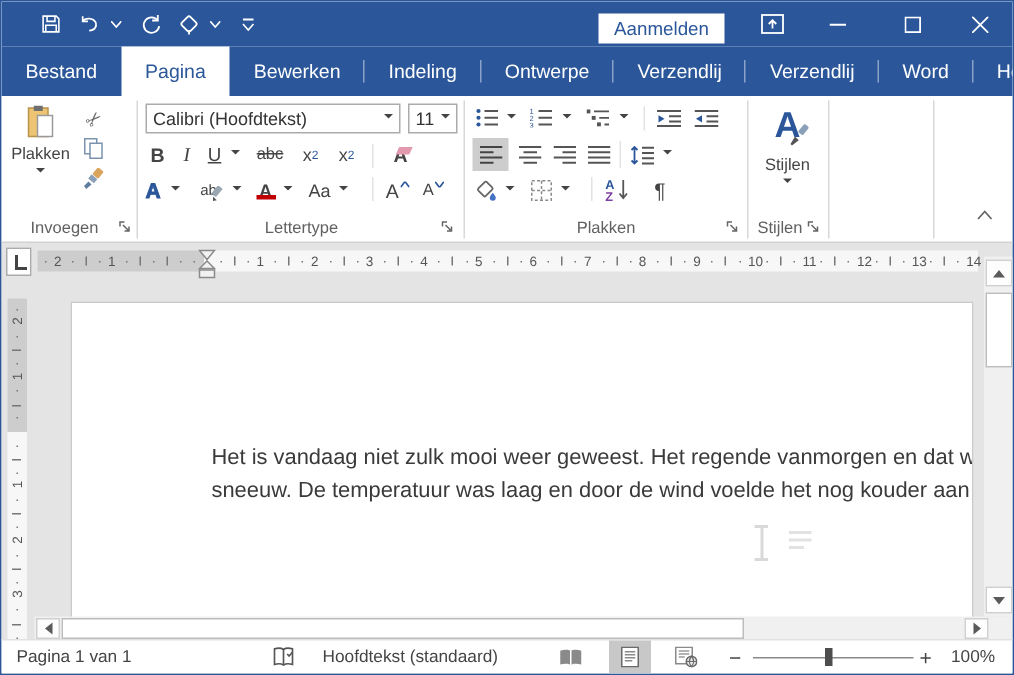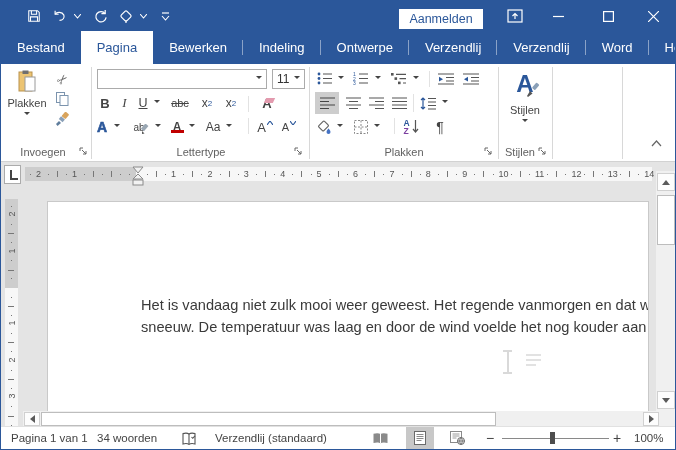--- a/index.html
+++ b/index.html
@@ -206,20 +206,21 @@
           <path d="M4 9l2 2-3.5 3L1 12z" fill="#5f7d9c"></path>
         </svg>
     </div>
     <div class="glabel" style="left:8px;width:68px;">Invoegen</div>
     <svg class="launcher" style="left:78px;" viewBox="0 0 10 10">
         <path d="M1 4V1h3M3 3l4 4M7 4v3h-3" fill="none" stroke="#666" stroke-width="1"></path>
       </svg>
     <div class="gsep" style="left:90px;"></div>
 
     <div class="combo" style="left:96px;top:5px;width:170px;">
+      <span>Calibri (Hoofdtekst)</span>
         <span class="dd"></span>
     </div>
     <div class="combo" style="left:271px;top:5px;width:33px;">
       <span>11</span>
         <span class="dd"></span>
     </div>
 
     <div class="rbtn" style="left:96px;top:30px;width:16px;height:18px;">
         <span class="chip-b">B</span>
       </div>
@@ -576,29 +577,28 @@
       <div class="hthumb"></div>
       <div class="sbtn" style="left:620px;top:1px;width:16px;height:14px;">
           <span class="tri-right"></span>
         </div>
     </div>
     <div class="corner"></div>
   </div>
 
   <div class="statusbar">
     <div class="sb" style="left:10px;">Pagina 1 van 1</div>
-    <div class="sb" style="left:96px;">34 woorden</div>
     <div class="sb" style="left:180px;top:4px;">
       <svg width="16" height="14" viewBox="0 0 16 14">
           <path d="M8 2C6.5 1 4 1 2 1.6V12c2-.6 4.5-.6 6 .4 1.5-1 4-1 6-.4V1.6C12 1 9.5 1 8 2z" fill="none" stroke="#555" stroke-width="1.1"></path>
           <path d="M8 2v10.4" stroke="#555" stroke-width="1.1"></path>
           <path d="M10.5 5l1.2 1.3L14 3.8" fill="none" stroke="#555" stroke-width="1.1"></path>
         </svg>
     </div>
-    <div class="sb" style="left:214px;">Verzendlij (standaard)</div>
+    <div class="sb" style="left:214px;">Hoofdtekst (standaard)</div>
 
     <div class="viewbtn" style="left:365px;">
       <svg width="17" height="13" viewBox="0 0 17 13">
           <path d="M8.5 2C7 1 4 1 1.5 1.8V11c2.5-.8 5.5-.8 7 .3 1.5-1.1 4.5-1.1 7-.3V1.8C13 1 10 1 8.5 2z" fill="#8a8a8a"></path>
           <path d="M8.5 2v9.3" stroke="#fff" stroke-width="1"></path>
         </svg>
     </div>
     <div class="viewbtn selected" style="left:405px;">
       <svg width="12" height="14" viewBox="0 0 12 14">
           <rect x="0.5" y="0.5" width="11" height="13" fill="#fff" stroke="#6a6a6a"></rect>

